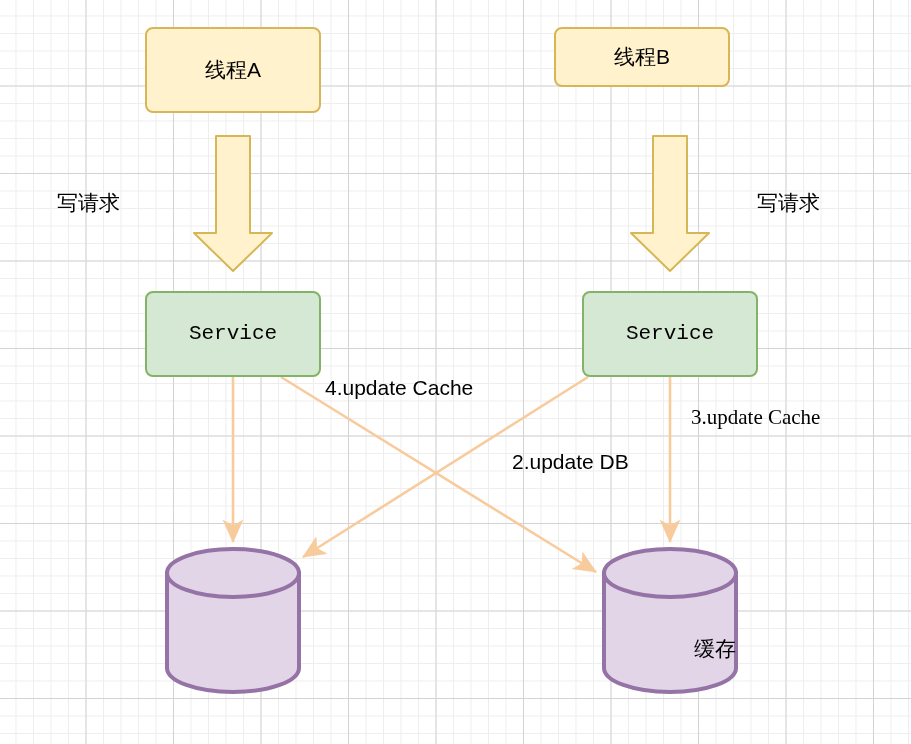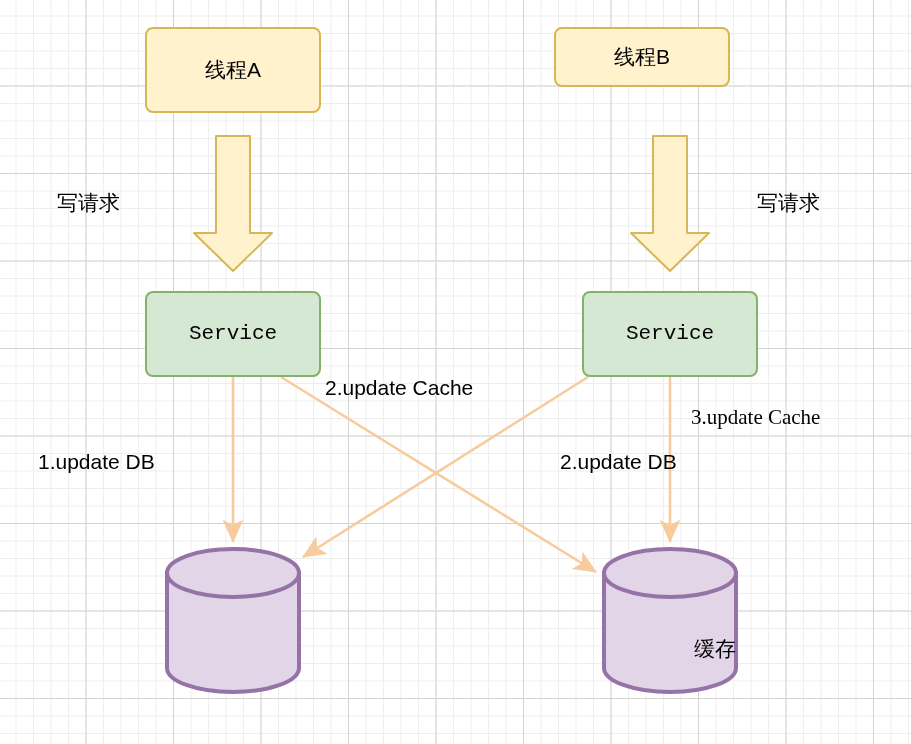--- a/index.html
+++ b/index.html
@@ -126,21 +126,20 @@
     <span>Service</span>
   </div>
 
 
   <div class="cyl-label" style="left:604px; top:636px; width:132px;text-align:right;">缓存</div>
 
   <div class="edge-label" style="left:57px; top:190px;">写请求</div>
 
   <div class="edge-label" style="left:757px; top:190px;">写请求</div>
 
-  <div class="edge-label" style="left:38px; top:449px;">1.update DB</div>
 
-  <div class="edge-label" style="left:512px; top:449px;margin-left:48px;">2.update DB</div>
+  <div class="edge-label" style="left:512px; top:449px;">2.update DB</div>
 
   <div class="edge-label" style="left:691px; top:405px;font-family:Liberation Serif, serif;">3.update Cache</div>
 
-  <div class="edge-label" style="left:325px; top:375px;">2.update Cache</div>
+  <div class="edge-label" style="left:325px; top:375px;">4.update Cache</div>
 
 </div>
 
 </body></html>

